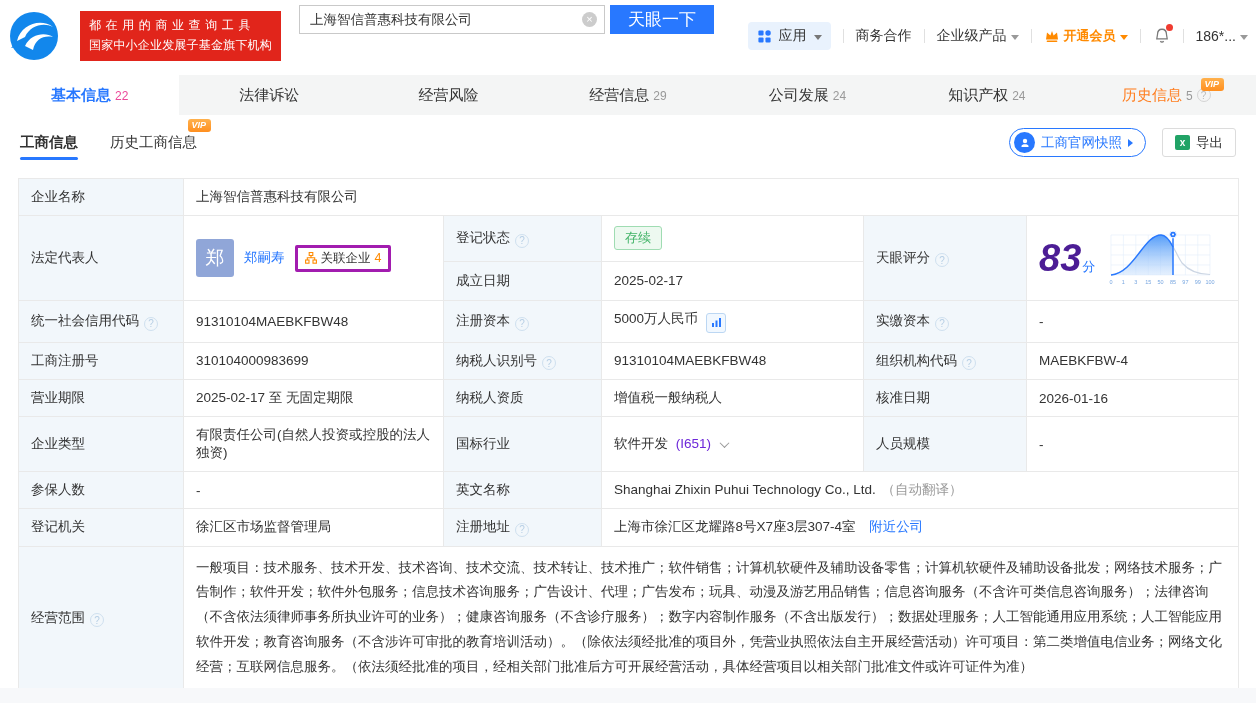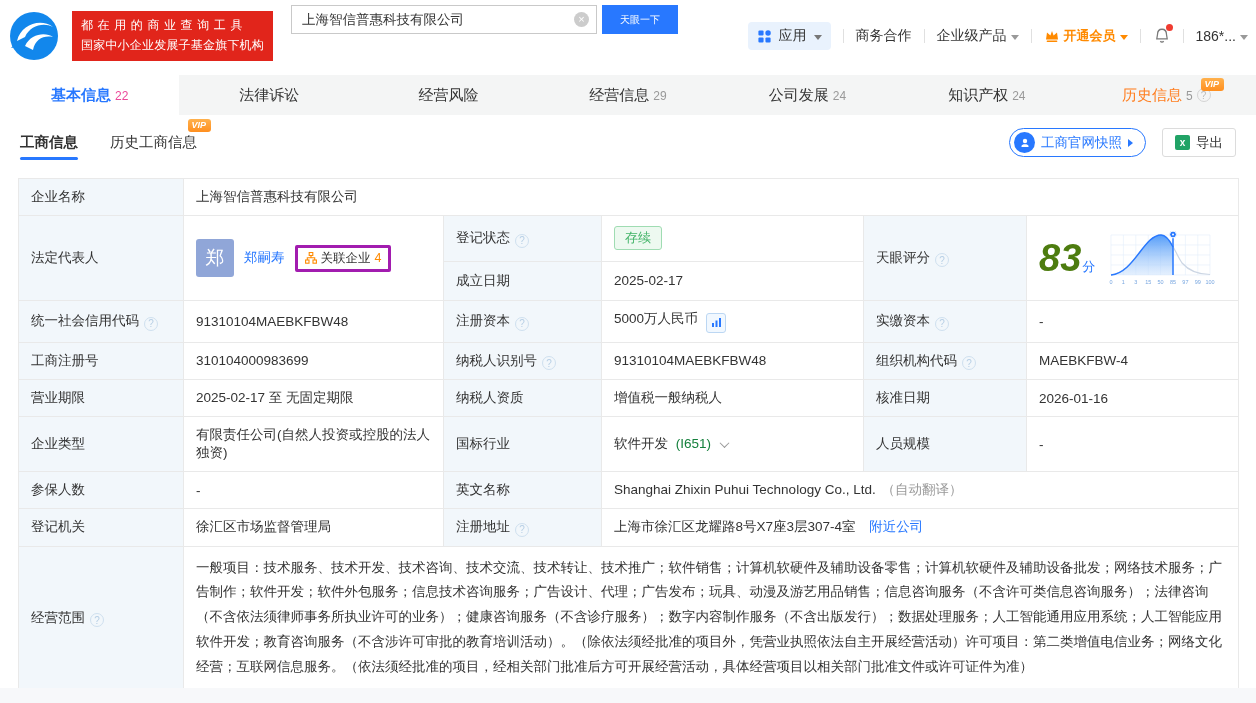--- a/index.html
+++ b/index.html
@@ -8,37 +8,37 @@
     background: #fff; font-family: "Liberation Sans", "DejaVu Sans", sans-serif;
     color: #333; font-size: 13px;
   }
   
   header { height: 75px; display: flex; align-items: flex-start; padding: 0 8px; background:#fff; }
   .logo-area { display: flex; align-items: center; margin-top: 10px; }
   .logo-svg { width: 52px; height: 52px; }
   .brand { margin-left: 6px; }
   .brand-cn { font-size: 29px; font-weight: bold; color: #1a1a1a; letter-spacing: 3px; line-height: 1; }
   .brand-en { font-size: 10px; color: #555; letter-spacing: 1.8px; margin-top: 2px; }
-  .slogan { background: #e1251b; color: #fff; font-size: 12px; padding: 5px 9px; margin-left: 12px; line-height: 1.65; }
+  .slogan { background: #e1251b; color: #fff; font-size: 12px; padding: 5px 9px; margin-left: 20px; line-height: 1.65; }
   .slogan .l1 { letter-spacing: 4.6px; }
   .slogan .l2 { letter-spacing: 0.2px; }
   .search-area { margin-left: 18px; margin-top: 4px; }
   .search-tabs { display: flex; align-items: center; height: 24px; }
   .search-tab { font-size: 13px; color: #333; padding: 3px 12px; cursor: pointer; }
   .search-tab.active { background: #2878ff; color: #fff; border-radius: 2px 2px 0 0; }
   .search-row { display: flex; margin-top: 1px; }
   .search-input-wrap { position: relative; }
   .search-input-wrap input {
     width: 306px; height: 29px; border: 1px solid #c9c9c9; padding: 0 30px 0 10px;
     font-size: 13.5px; color: #333; outline: none; font-family: inherit;
   }
   .clear-icon { position: absolute; right: 8px; top: 7px; width: 15px; height: 15px; border-radius: 50%;
     background: #ccc; color: #fff; font-size: 11px; line-height: 15px; text-align: center; cursor: pointer; }
   .search-btn { margin-left: 5px; height: 29px; padding: 0 18px; background: #2878ff; color: #fff;
-    border: none; font-size: 10px; cursor: pointer; font-family: inherit; }
+    border: none; font-size: 17px; cursor: pointer; font-family: inherit; }
   .top-nav { margin-left: auto; display: flex; align-items: center; margin-top: 22px; white-space: nowrap; }
   .nav-apps { display: flex; align-items: center; gap: 7px; background: #e9f2fd; border-radius: 4px;
     padding: 5px 9px; font-size: 14px; color: #333; cursor: pointer; }
   .sep { width: 1px; height: 14px; background: #e0e0e0; margin: 0 12px; }
   .nav-item { font-size: 14px; color: #333; cursor: pointer; display: flex; align-items: center; gap: 4px; }
   .nav-vip { color: #ff8a00; font-weight: bold; display: flex; align-items: center; gap: 4px; cursor: pointer; }
   .caret { width: 0; height: 0; border-left: 4px solid transparent; border-right: 4px solid transparent;
     border-top: 5px solid #777; display: inline-block; margin-top: 2px; }
   .caret.orange { border-top-color: #ff8a00; }
   .bell-wrap { position: relative; cursor: pointer; display: flex; }
@@ -85,25 +85,25 @@
   .rep-cell { display: flex; align-items: center; gap: 10px; }
   .avatar { width: 38px; height: 38px; border-radius: 3px; background: #90a6d8; color: #fff; font-size: 19px;
     display: flex; align-items: center; justify-content: center; flex: none; }
   .rep-name { color: #2878ff; cursor: pointer; }
   .rel-badge { display: inline-flex; align-items: center; gap: 4px; border: 3px solid #a21caf; border-radius: 2px;
     padding: 2px 7px; font-size: 12.5px; cursor: pointer; background: #fff; }
   .rel-badge .num { color: #ff8a00; }
   .status-badge { display: inline-block; padding: 2px 10px; background: #edf9f0; border: 1px solid #9fdcb2;
     border-radius: 3px; color: #44b469; font-size: 13px; }
   .score-cell { display: flex; align-items: center; gap: 10px; padding: 2px 0; }
-  .score-num { font-size: 38px; font-weight: bold; font-style: italic; color: #4d7c0f; line-height: 1; }
+  .score-num { font-size: 38px; font-weight: bold; font-style: italic; color: #4c1d95; line-height: 1; }
   .score-unit { font-size: 13px; color: #2878ff; margin-left: 1px; }
   .cap-icon { display: inline-flex; align-items: center; justify-content: center; width: 20px; height: 20px;
     border: 1px solid #bcd7f3; background: #f1f8ff; border-radius: 3px; margin-left: 8px; vertical-align: -5px; cursor: pointer; }
-  .gray { color: #15803d; text-align: right; }
+  .gray { color: #6d28d9; text-align: right; }
   .soft-gray { color: #999; }
   .chev-down { display: inline-block; width: 7px; height: 7px; border-right: 1.5px solid #999;
     border-bottom: 1.5px solid #999; transform: rotate(45deg) translate(-1px,-1px); margin-left: 6px; cursor: pointer; }
   .near-link { color: #2878ff; margin-left: 10px; cursor: pointer; white-space: nowrap; }
   .scope-td { line-height: 1.85; padding: 11px 14px; }
   .page-bottom { position: absolute; left: 0; right: 0; bottom: 0; height: 15px; background: #f7f8fa; }
 </style>
 </head>
 <body>
 

